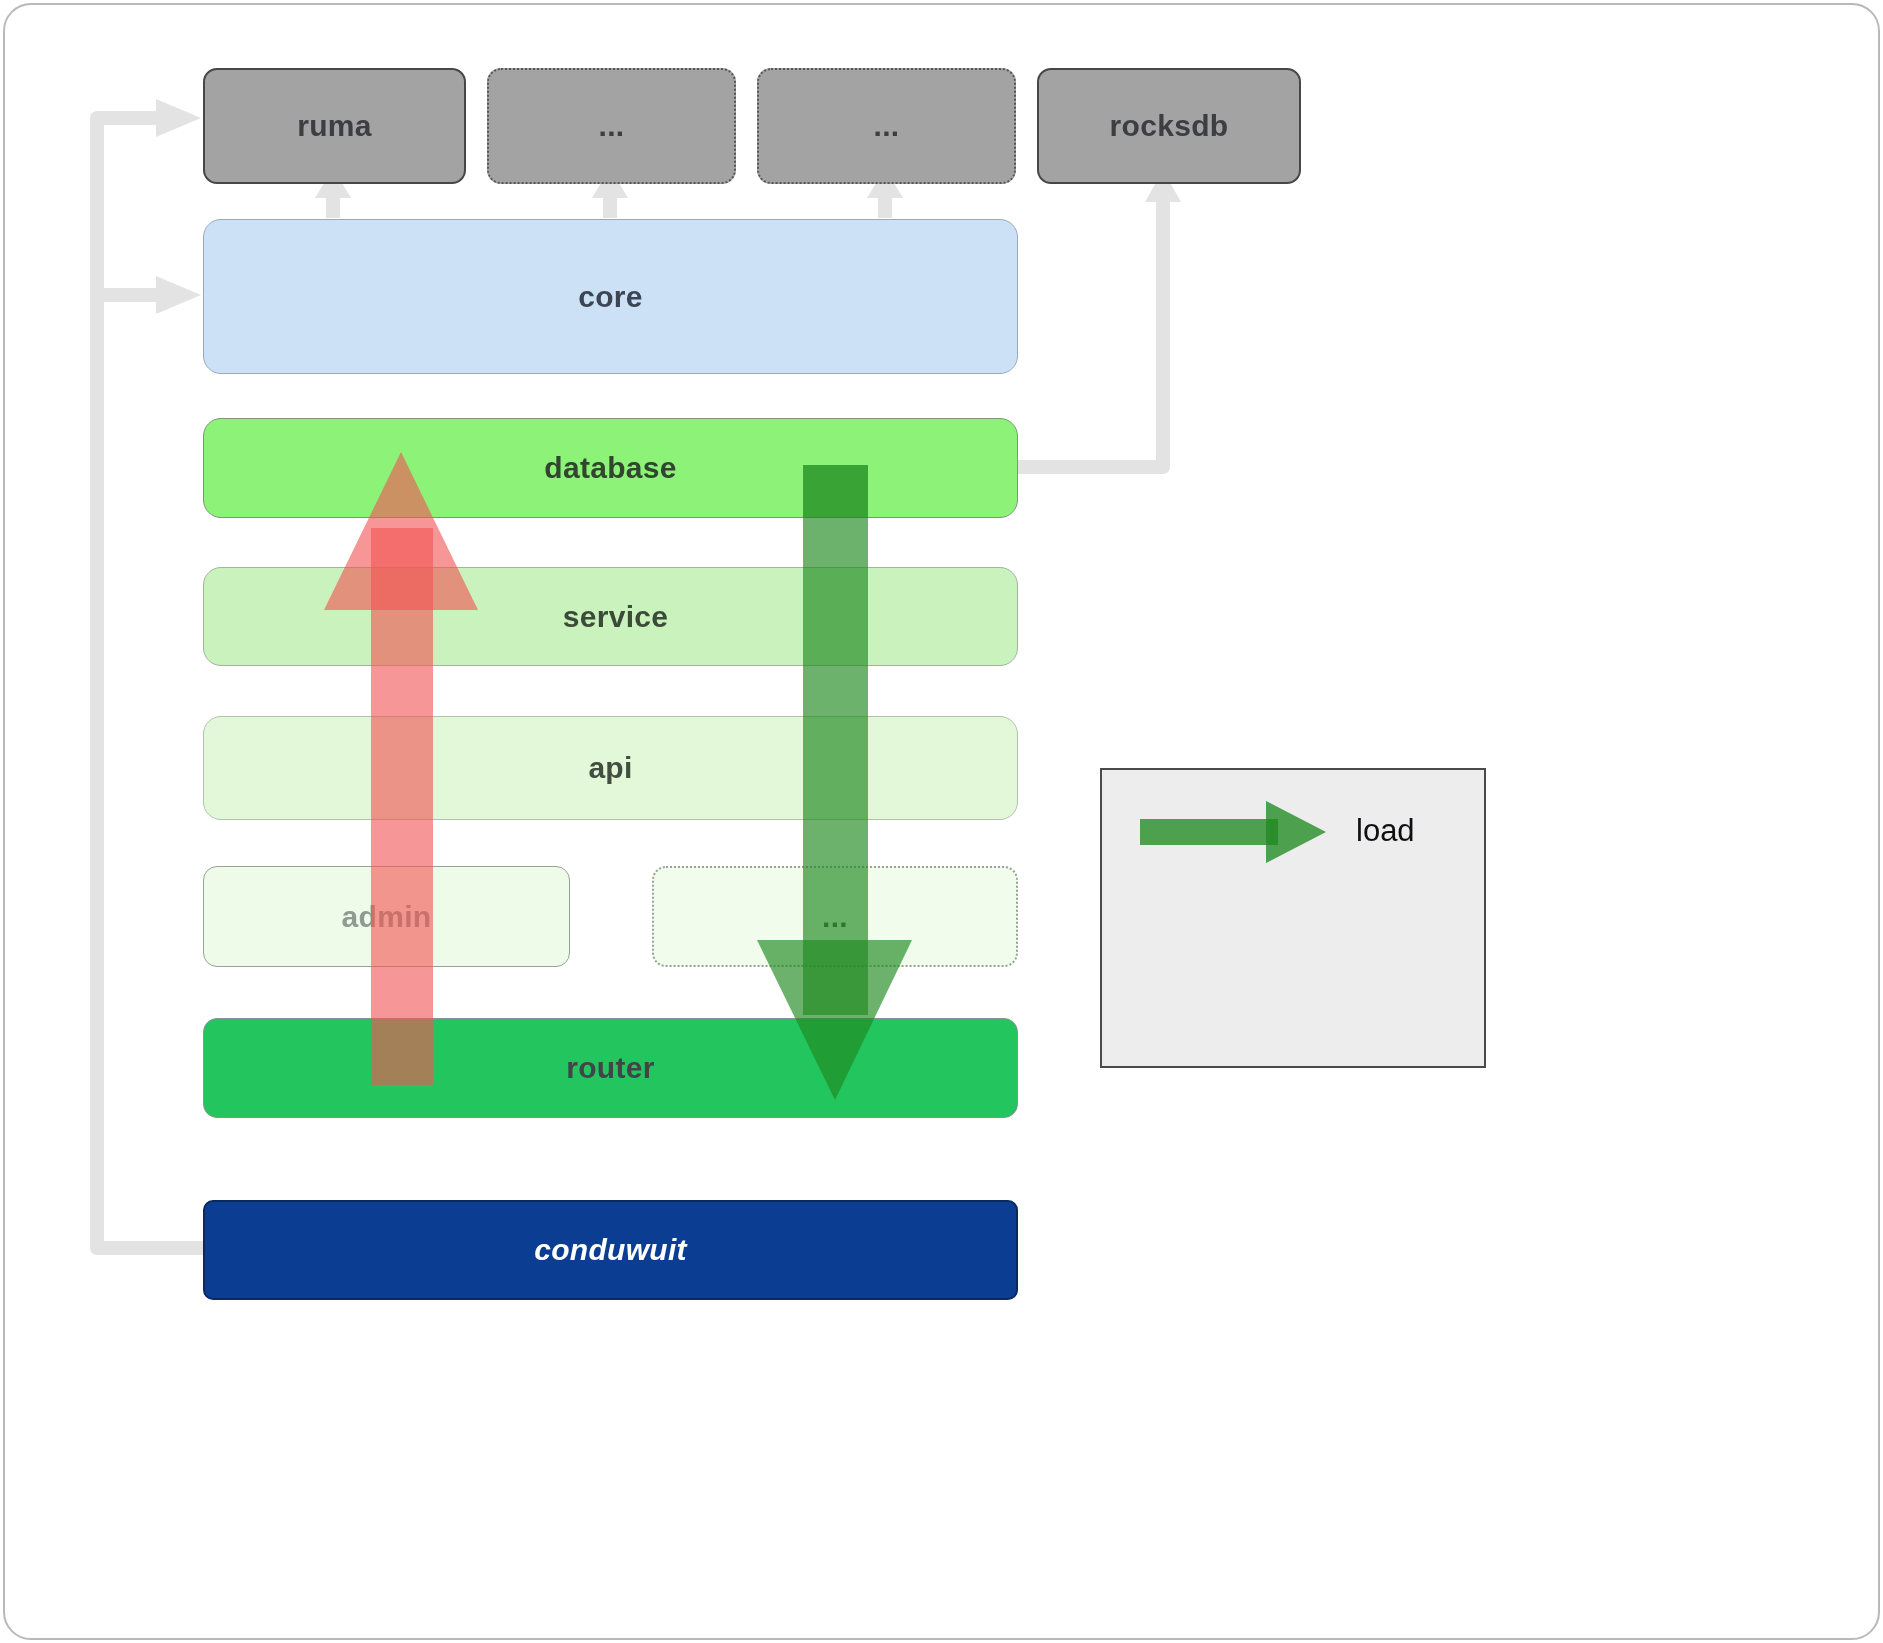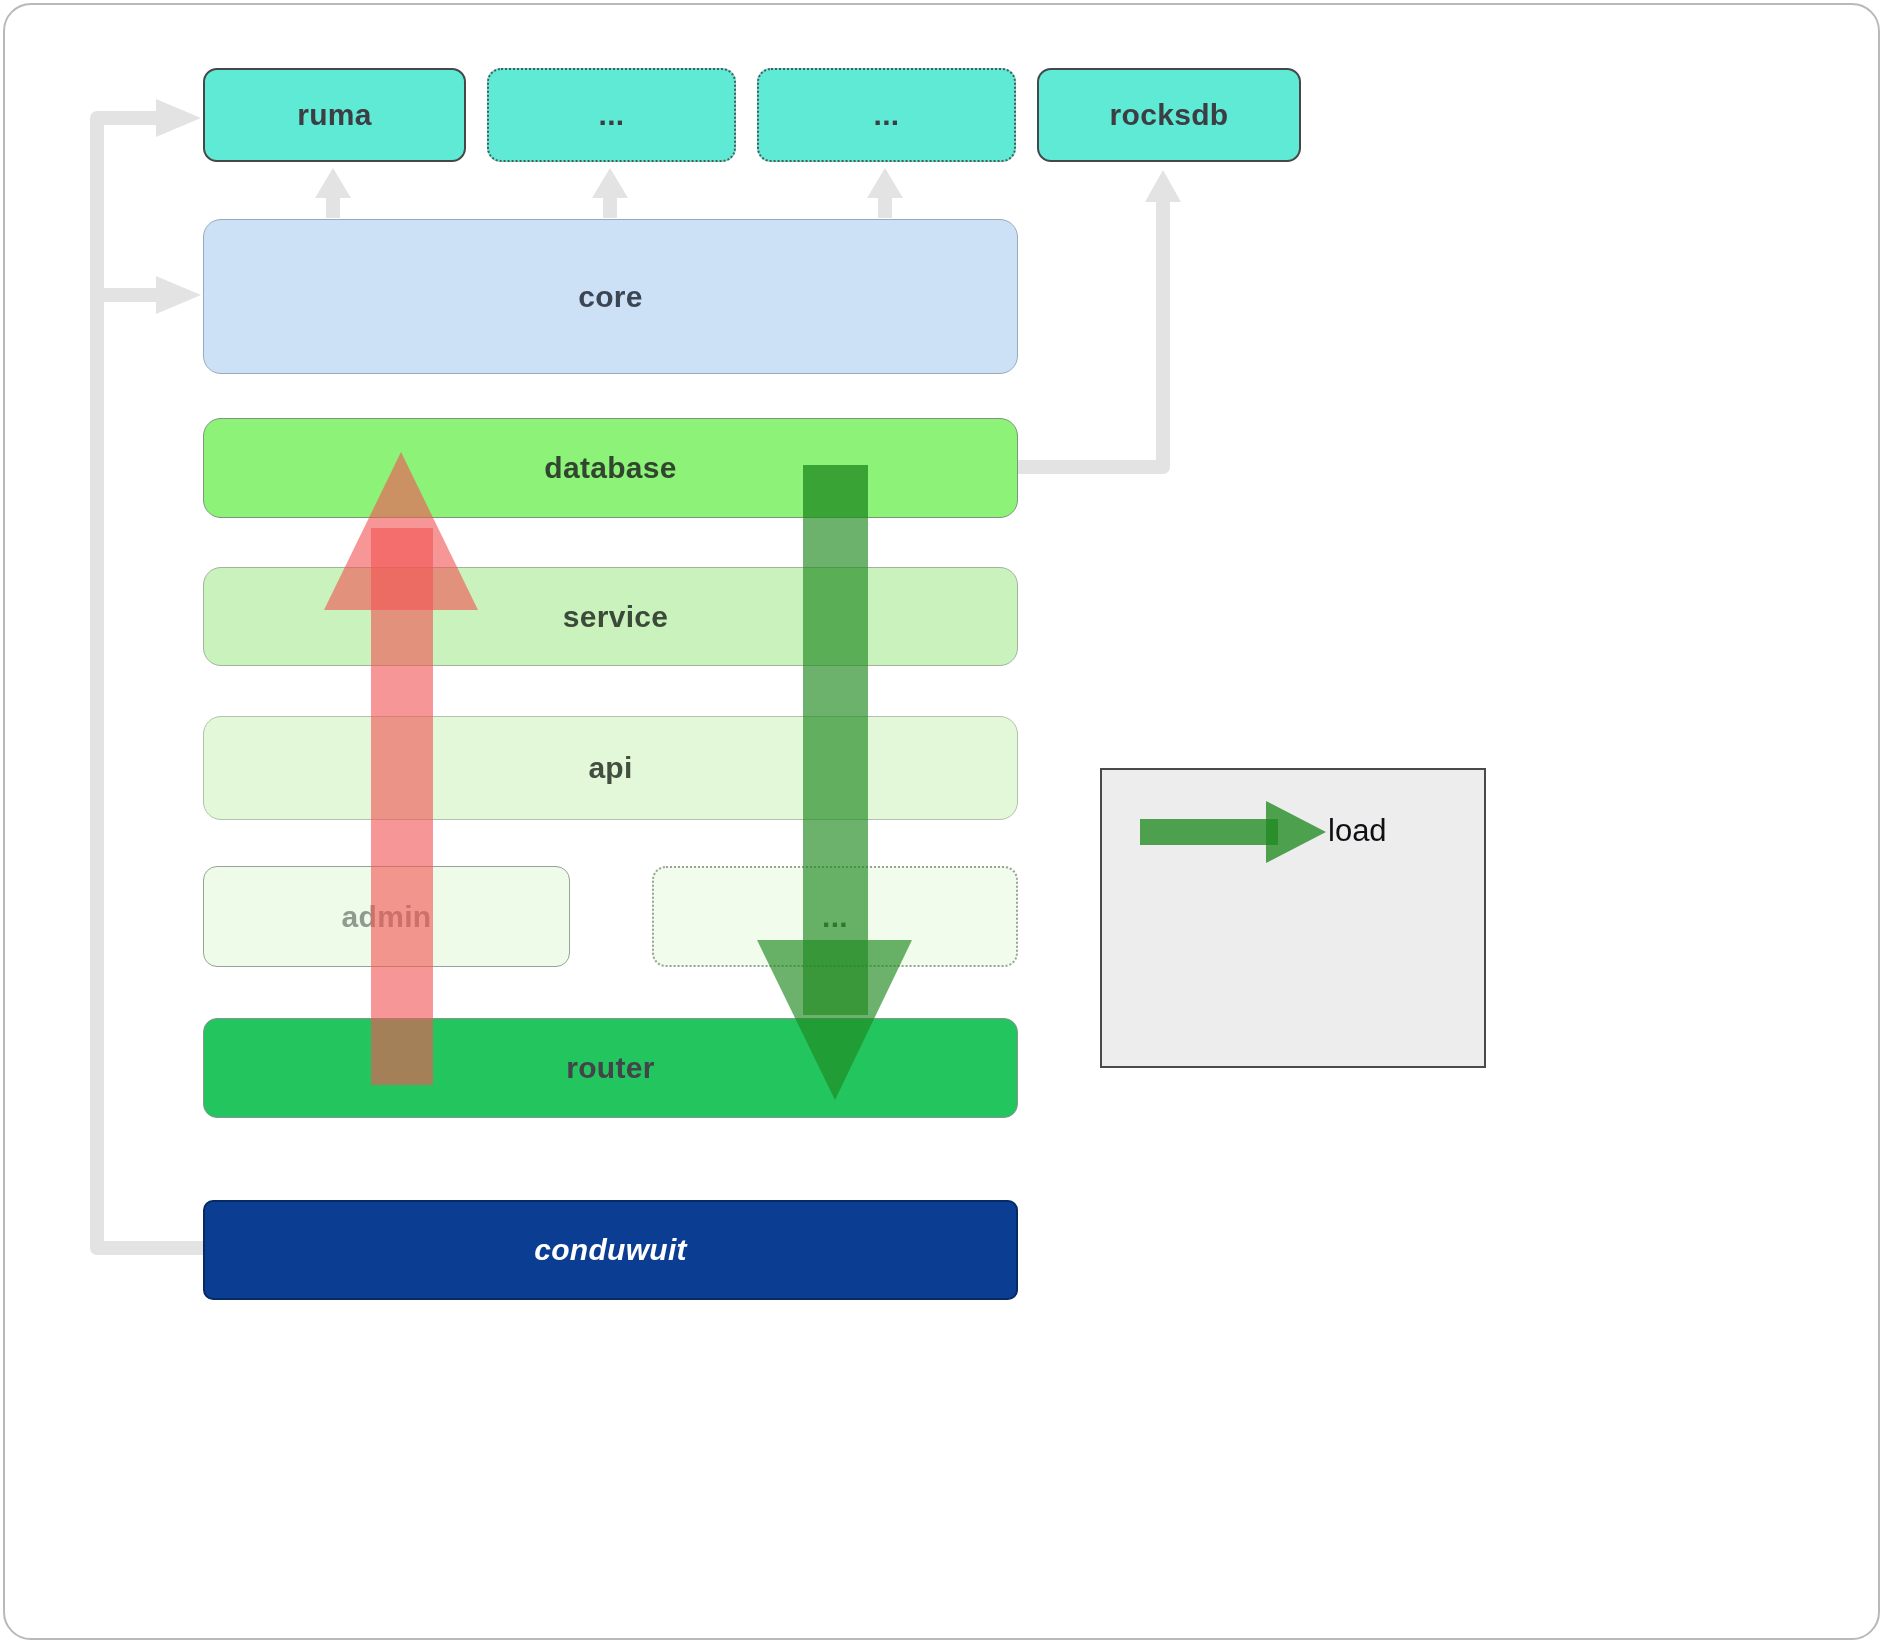--- a/index.html
+++ b/index.html
@@ -13,21 +13,21 @@
   }
   .layer-svg{position:absolute;left:0;top:0;pointer-events:none;}
   #connectors{z-index:1;}
   #bigarrows{z-index:4;}
   .box{
     position:absolute;display:flex;align-items:center;justify-content:center;
     box-sizing:border-box;z-index:2;font-size:30px;color:#3d3d44;font-weight:600;
     letter-spacing:0.3px;
   }
   
-  .mod{background:#5eead4;border:2px solid #47474b;border-radius:14px;height:94px;top:68px;}
+  .mod{background:#a3a3a3;border:2px solid #47474b;border-radius:14px;height:116px;top:68px;}
   .mod.dotted{border:2px dotted #55555a;}
   #box-ruma{left:203px;width:263px;}
   #box-ext1{left:487px;width:249px;}
   #box-ext2{left:757px;width:259px;}
   #box-rocksdb{left:1037px;width:264px;}
   
   #box-core{left:203px;top:219px;width:815px;height:155px;background:#cde1f6;border:1px solid #9aa9ba;border-radius:18px;color:#3b4554;}
   #box-database{left:203px;top:418px;width:815px;height:100px;background:#8cf278;border:1px solid #7f957b;border-radius:18px;color:#31452f;}
   #box-service{left:203px;top:567px;width:815px;height:99px;background:#c9f2bc;border:1px solid #a3b39e;border-radius:18px;color:#3c4a3a;padding-left:10px;}
   #box-api{left:203px;top:716px;width:815px;height:104px;background:#e2f8d9;border:1px solid #b3c1ae;border-radius:18px;color:#424f40;}
@@ -37,21 +37,21 @@
   #box-conduwuit{left:203px;top:1200px;width:815px;height:100px;background:#0b3e93;border:2px solid #072a63;border-radius:10px;color:#ffffff;font-weight:700;font-style:italic;}
   
   #legend{
     position:absolute;left:1100px;top:768px;width:386px;height:300px;z-index:2;
     background:#ededed;border:2px solid #4a4a4a;box-sizing:border-box;
   }
   #legend-title{
     text-align:center;margin-top:28px;font-size:38px;color:#101014;font-weight:500;
   }
   .legend-row{
-    display:flex;align-items:center;margin-left:36px;margin-top:18px;height:86px;
+    display:flex;align-items:center;gap:28px;margin-left:36px;margin-top:18px;height:86px;
   }
   .legend-label{font-size:31px;color:#101014;}
 </style>
 </head>
 <body>
 
 <div id="stage">
   <div id="frame"></div>
 
   <svg id="connectors" class="layer-svg" width="1883" height="1643">

